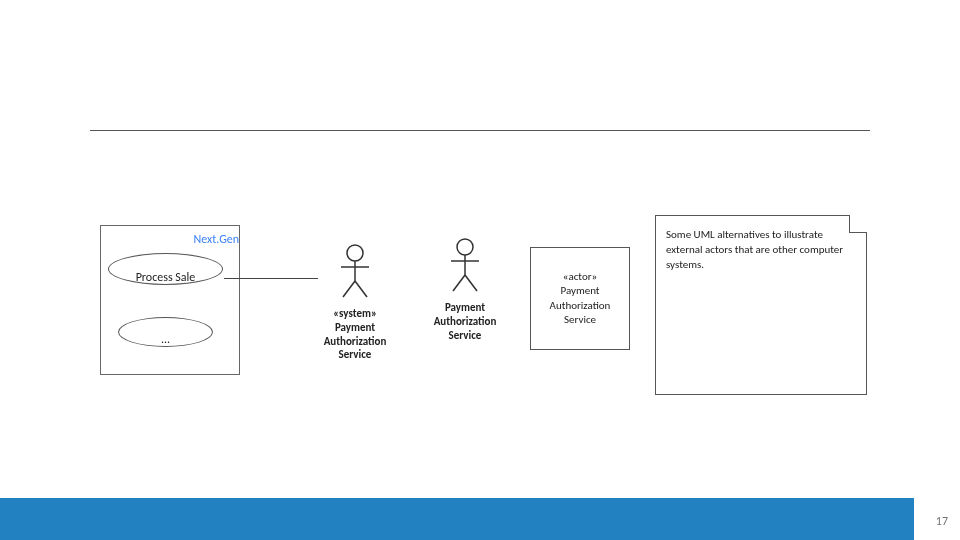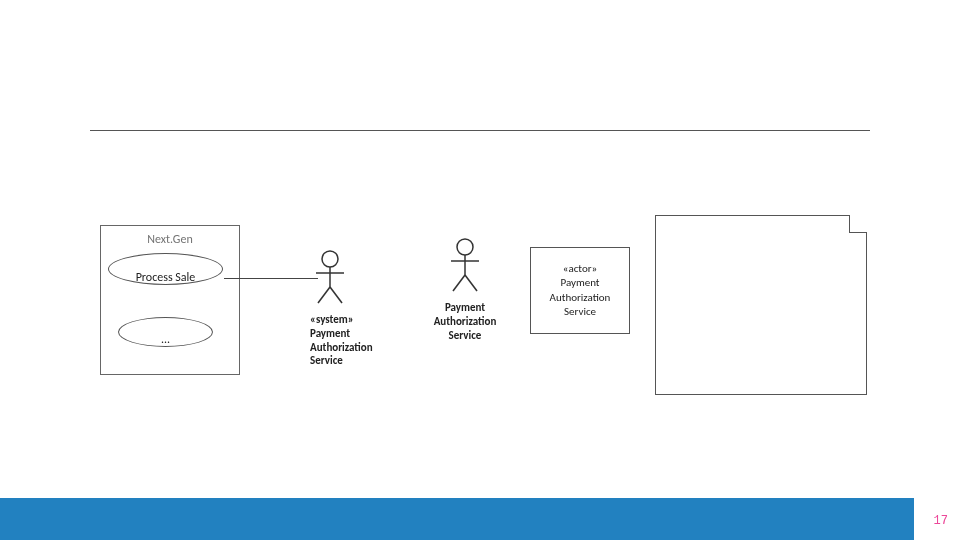--- a/index.html
+++ b/index.html
@@ -11,39 +11,39 @@
   }
   .title-underline {
     position: absolute; left: 90px; top: 130px; width: 780px; height: 1px; background: #555;
   }
   .diagram { position: absolute; left: 100px; top: 215px; width: 770px; height: 200px; }
   .system-box {
     position: absolute; left: 0; top: 10px; width: 140px; height: 150px;
     border: 1px solid #666;
   }
   .system-box-title {
-    position: absolute; top: 6px; left: 0; width: 100%; text-align: center;
-    font-size: 12px; color: #737373;
+    position: absolute; top: 6px; left: 0; width: 100%; text-align: right;
+    font-size: 12px; color: #3b82f6;
   }
   .usecase {
     position: absolute; border: 1px solid #555; border-radius: 50%;
     text-align: center; font-size: 12px; display: flex; align-items: flex-end; justify-content: center; color: #222;
   }
   .uc1 { left: 8px; top: 38px; width: 115px; height: 32px; }
   .uc2 { left: 18px; top: 102px; width: 95px; height: 30px; }
   .assoc-line {
     position: absolute; left: 124px; top: 63px; width: 94px; height: 1px; background: #444;
   }
-  .actor1 { position: absolute; left: 210px; top: 34px; width: 90px; }
+  .actor1 { position: absolute; left: 210px; top: 28px; width: 90px; text-align: center; }
   .actor2 { position: absolute; left: 320px; top: 22px; width: 90px; text-align: center; }
   .stick { display: inline-block; }
   .actor-caption { font-size: 11px; color: #222; line-height: 1.25; margin-top: 4px; }
   .classbox {
     position: absolute; left: 430px; top: 32px; width: 100px; border: 1px solid #555;
-    padding: 14px 4px; text-align: center; font-size: 11px; color: #222; line-height: 1.3;
+    padding: 22px 4px; text-align: center; font-size: 11px; color: #222; line-height: 1.3;
   }
   .note {
     position: absolute; left: 555px; top: 0px; width: 212px; height: 180px;
     border: 1px solid #555; font-size: 11px; padding: 12px 10px; color: #222; line-height: 1.35;
     background: #fff;
   }
   .note-fold {
     position: absolute; right: -1px; top: -1px; width: 18px; height: 18px;
     background: #fff; border-left: 1px solid #555; border-bottom: 1px solid #555;
   }
@@ -51,21 +51,21 @@
     position: absolute; right: -1px; top: -1px; width: 0; height: 0;
     border-top: 18px solid #333; border-left: 18px solid transparent; opacity: .9;
   }
   .footer-bar {
     position: absolute; left: 0; bottom: 0; width: 960px; height: 42px; background: #2281c0;
   }
   .footer-cut {
     position: absolute; right: 0; bottom: 0; width: 46px; height: 42px; background: #fff;
   }
   .pagenum {
-    position: absolute; right: 12px; bottom: 12px; font-size: 12px; color: #ec4899; font-family: Liberation Mono, monospace;
+    position: absolute; right: 12px; bottom: 12px; font-size: 12px; color: #737373;
   }
 </style>
 </head>
 <body>
 
 <div class="slide">
   <div class="title-underline"></div>
 
   <div class="diagram">
 
@@ -108,20 +108,21 @@
     </div>
 
     <div class="classbox">
       <div>«actor»</div>
       <div>Payment Authorization Service</div>
     </div>
 
     <div class="note">
       <div class="note-fold-tri"></div>
       <div class="note-fold"></div>
+      <p>Some UML alternatives to illustrate external actors that are other computer systems.</p>
       <br>
     </div>
   </div>
 
   <div class="footer-bar"></div>
   <div class="footer-cut"></div>
   <div class="pagenum">17</div>
 </div>
 
 </body></html>

